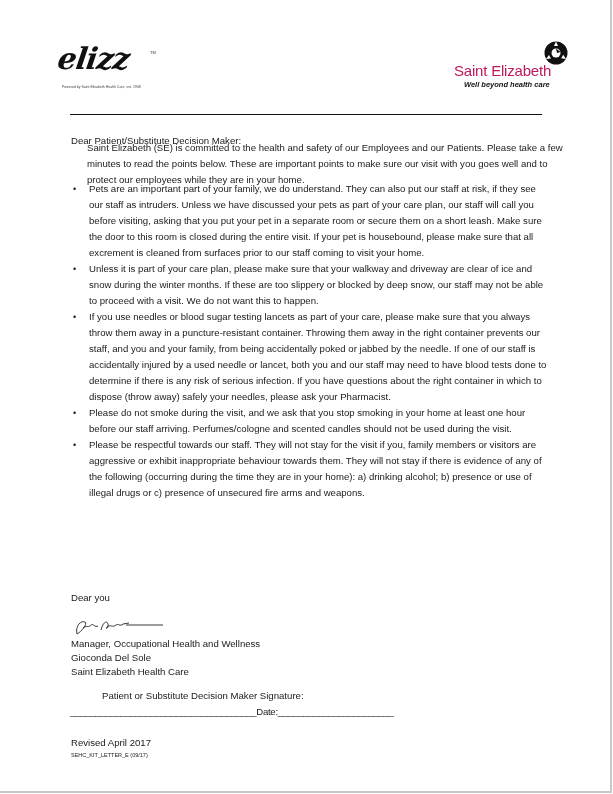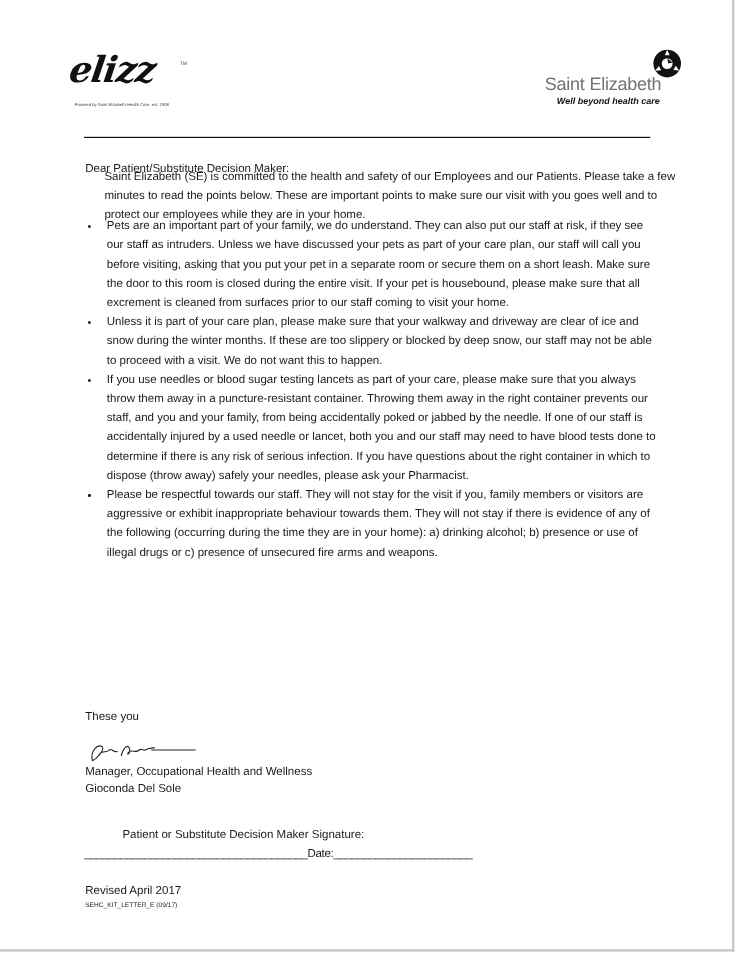--- a/index.html
+++ b/index.html
@@ -8,21 +8,21 @@
   .page { position: absolute; left: 0; top: 0; width: 610px; height: 791px;
           border-right: 2px solid #c8c8c8; border-bottom: 2px solid #c8c8c8; background: #fff; }
   .elizz-logo { position: absolute; left: 58px; top: 44px; width: 110px; height: 50px; }
   .elizz-word { position: absolute; left: 0; top: 0; font-family: "DejaVu Serif", serif;
                 font-style: italic; font-weight: bold; font-size: 30px; letter-spacing: -1px;
                 color: #111; line-height: 30px; transform: skewX(-8deg); }
   .elizz-tm { position: absolute; left: 92px; top: 6px; font-size: 4px; color: #333; }
   .elizz-tag { position: absolute; left: 4px; top: 41px; font-size: 3.5px; color: #444; white-space: nowrap; }
   .se-logo { position: absolute; left: 452px; top: 40px; width: 130px; height: 52px; }
   .se-name { position: absolute; left: 2px; top: 22px; font-size: 15px; font-weight: normal;
-             color: #737373; white-space: nowrap; letter-spacing: -0.2px; }
+             color: #be185d; white-space: nowrap; letter-spacing: -0.2px; }
   .se-tag { position: absolute; left: 12px; top: 40px; font-size: 7.5px; font-style: italic;
             font-weight: bold; color: #111; white-space: nowrap; }
   .se-mark { position: absolute; left: 91px; top: 0; width: 26px; height: 26px; }
   .salutation { position: absolute; left: 71px; top: 99px; font-size: 9.6px; margin-top: 36px; }
   .rule { position: absolute; left: 70px; top: 114px; width: 472px; height: 1px; background: #111; }
   .text { position: absolute; left: 71px; width: 478px; font-size: 9.6px; line-height: 16px; }
   .intro { top: 124px; }
   ul.points { position: absolute; left: 71px; top: 181px; width: 478px; margin: 0; padding: 0;
               list-style: none; font-size: 9.6px; line-height: 16px; }
   ul.points li { position: relative; padding-left: 18px; margin-bottom: 0; }
@@ -73,36 +73,38 @@
     <li>
       <span class="bullet">•</span>
       <span>Unless it is part of your care plan, please make sure that your walkway and driveway are clear of ice and snow during the winter months.  If these are too slippery or blocked by deep snow, our staff may not be able to proceed with a visit.  We do not want this to happen.</span>
     </li>
     <li>
       <span class="bullet">•</span>
       <span>If you use needles or blood sugar testing lancets as part of your care, please make sure that you always throw them away in a puncture-resistant container.  Throwing them away in the right container prevents our staff, and you and your family, from being accidentally poked or jabbed by the needle.  If one of our staff is accidentally injured by a used needle or lancet, both you and our staff may need to have blood tests done to determine if  there is any risk of serious infection. If you have questions about the right container in which to dispose (throw away) safely your needles, please ask your Pharmacist.</span>
     </li>
     <li>
       <span class="bullet">•</span>
+      <span>Please do not smoke during the visit, and we ask that you stop smoking in your home at least one hour before our staff arriving.  Perfumes/cologne and scented candles should not be used during the visit.</span>
     </li>
     <li>
       <span class="bullet">•</span>
       <span>Please be respectful towards our staff. They will not stay for the visit if you, family members or visitors are aggressive or exhibit inappropriate behaviour towards them. They will not stay if there is evidence of any of the following (occurring during the time they are in your home): a) drinking alcohol; b) presence or use of illegal drugs or c) presence of unsecured fire arms and weapons.</span>
     </li>
   </ul>
 
-  <p class="text thanks" style="margin:0">These you</p>
+  <p class="text thanks" style="margin:0">Dear you</p>
 
   <svg class="signature" viewBox="0 0 95 22">
     <path d="M6 18 C 4 10, 10 4, 14 6 C 17 8, 10 16, 6 18 M12 12 C 15 9, 18 12, 20 9 C 22 7, 24 12, 27 10 M30 14 C 32 6, 36 4, 37 8 C 38 12, 34 14, 36 11 C 39 8, 42 12, 45 9 C 47 7, 49 11, 52 8 L 58 7 M 55 9 L 92 9" fill="none" stroke="#222" stroke-width="0.9"></path>
   </svg>
 
   <div class="signer">
     <div>Manager, Occupational Health and Wellness</div>
     <div>Gioconda Del Sole</div>
+    <div>Saint Elizabeth Health Care</div>
   </div>
 
   <div class="patient-sig-label">Patient or Substitute Decision Maker Signature:</div>
   <div class="sig-line">_____________________________________Date:_______________________</div>
 
   <div class="revised">Revised April 2017</div>
   <div class="code">SEHC_KIT_LETTER_E (09/17)</div>
 </div>
 
 </body></html>

